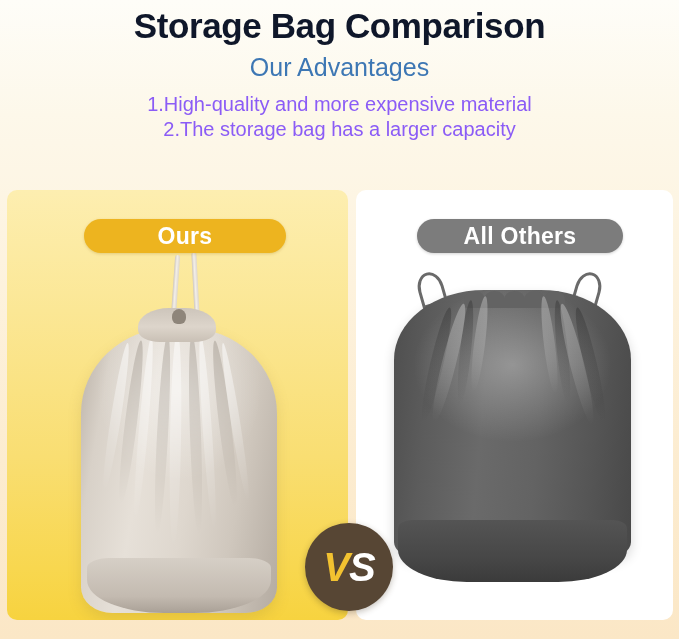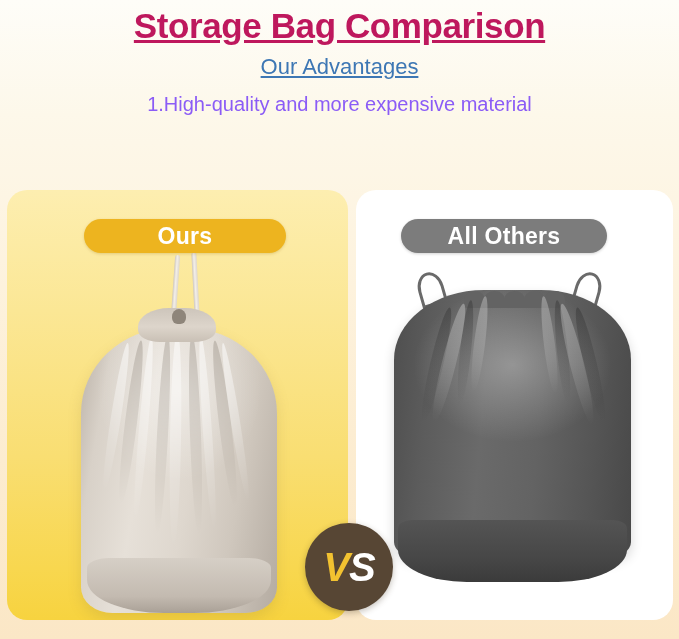--- a/index.html
+++ b/index.html
@@ -23,34 +23,32 @@
   
   .header {
     width:100%;
     padding-top:4px;
     text-align:center;
   }
 
   .main-title {
     font-size:35px;
     font-weight:bold;
-    color:#be185d;
+    color:#0f172a;
     letter-spacing:-0.4px;
     line-height:44px;
     white-space:nowrap;
-    text-decoration:underline;
   }
 
   .sub-title {
-    font-size:22px;
+    font-size:25px;
     font-weight:400;
     color:#3d77b4;
     line-height:34px;
     margin-top:2px;
-    text-decoration:underline;
   }
 
   .advantages {
     margin-top:8px;
     display:flex;
     flex-direction:column;
     align-items:center;
   }
 
   .advantage-line {
@@ -65,21 +63,21 @@
   .panels {
     position:absolute;
     top:190px; left:0;
     width:679px; height:432px;
   }
 
   .panel {
     position:absolute;
     top:0;
     height:430px;
-    border-radius:20px;
+    border-radius:10px;
     overflow:hidden;
   }
 
   .panel-ours {
     left:7px;
     width:341px;
     background:linear-gradient(180deg,
         #fdeeb0 0%,
         #fbe795 28%,
         #f9de72 62%,
@@ -109,21 +107,21 @@
   }
 
   .badge-ours {
     left:77px;
     width:202px;
     background:#edb41f;
     box-shadow:0 1px 3px rgba(150,110,0,0.25);
   }
 
   .badge-others {
-    left:45px;
+    left:61px;
     width:206px;
     background:#7c7c7c;
     box-shadow:0 1px 3px rgba(0,0,0,0.18);
     align-items:center;
   }
 
   
   .vs-circle {
     position:absolute;
     left:305px; top:333px;
@@ -304,20 +302,21 @@
 </style>
 </head>
 <body>
 
 <div class="header">
   <div class="main-title">Storage Bag Comparison</div>
   <div class="sub-title">Our Advantages</div>
 
   <div class="advantages">
     <div class="advantage-line">1.High-quality and more expensive material</div>
+    <div class="advantage-line">2.The storage bag has a larger capacity</div>
   </div>
 </div>
 
 <div class="panels">
 
   <div class="panel panel-ours">
 
     <div class="bag-ours-wrap">
       <div class="cord cord-l"></div>
       <div class="cord cord-r"></div>

